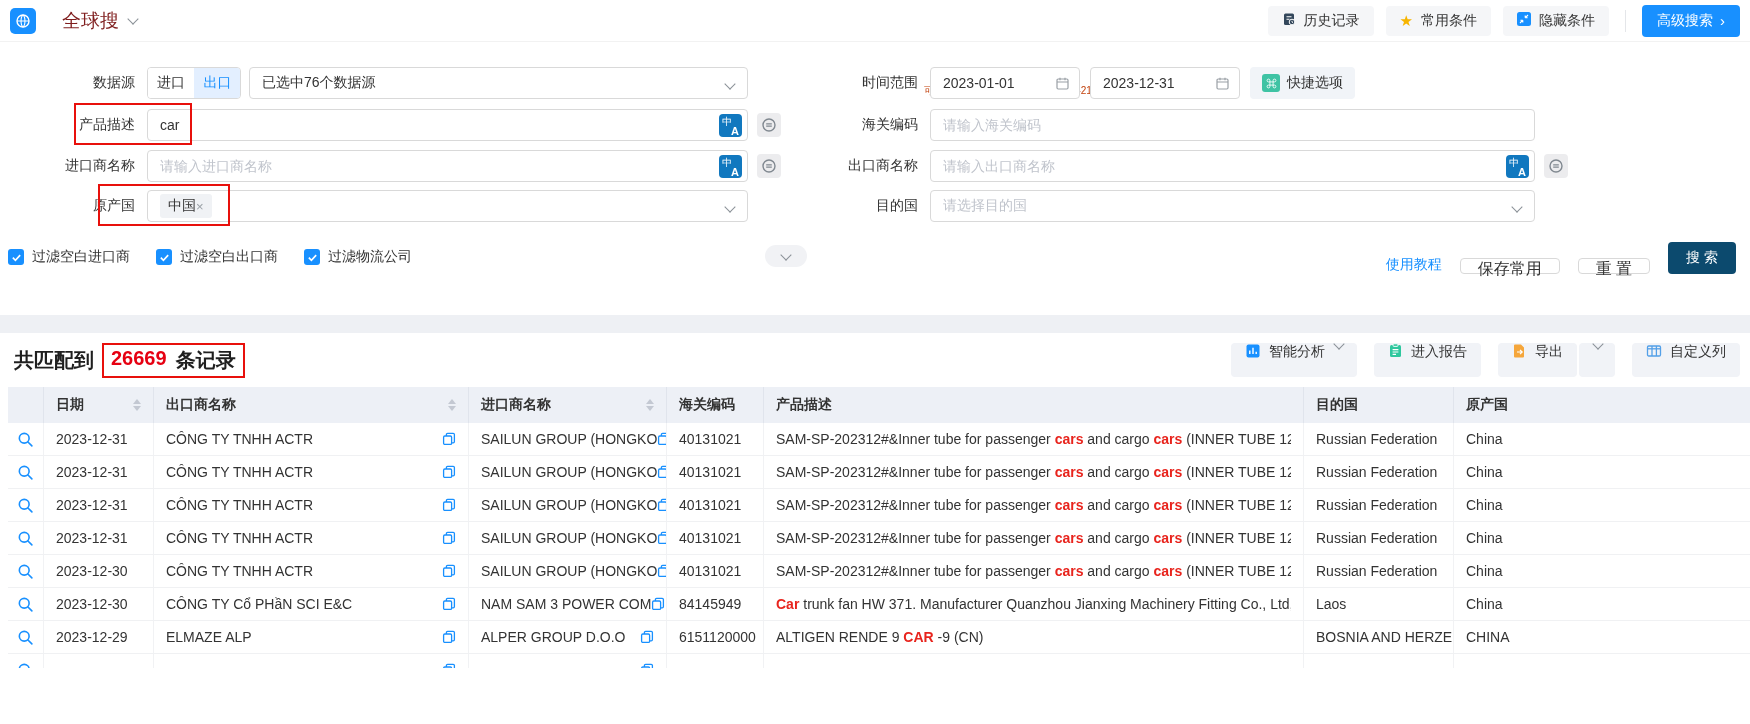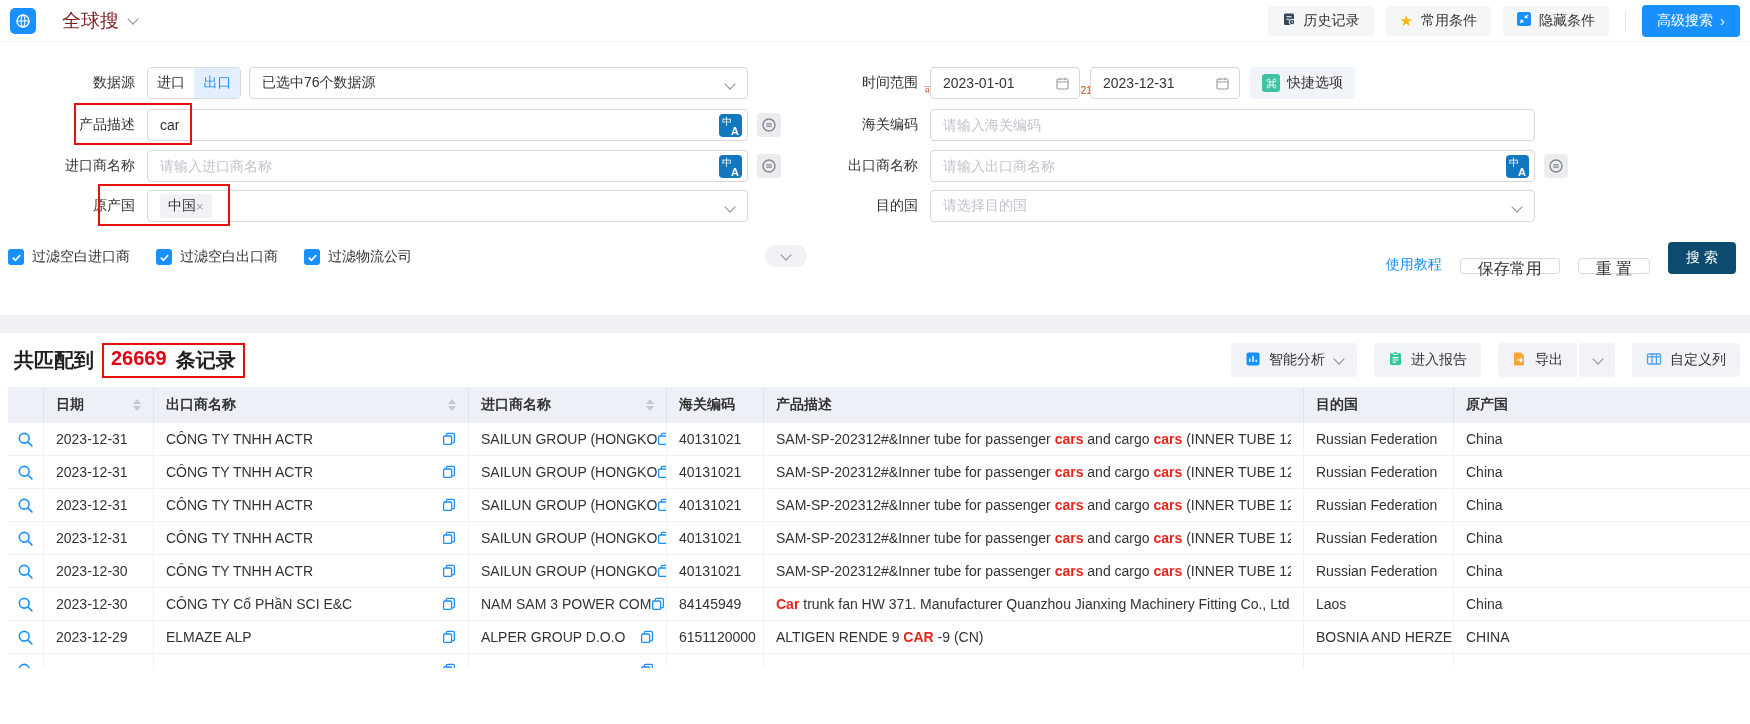--- a/index.html
+++ b/index.html
@@ -92,21 +92,21 @@
 
   .page-gap { position:absolute; top:315px; left:0; right:0; height:18px; background:#eef0f4; }
 
   
   .results { position:absolute; top:333px; left:0; right:0; bottom:0; background:#fff; }
   .res-head { position:absolute; top:10px; left:14px; height:34px; display:flex; align-items:center; gap:8px;
     font-size:20px; font-weight:bold; color:#1f1f1f; }
   .count-box { border:2px solid #e8100c; display:flex; gap:9px; padding:2px 7px; }
   .count { color:#e60012; }
   .res-actions { position:absolute; top:10px; right:10px; height:34px; display:flex; align-items:center; gap:17px; }
-  .pill { height:34px; border:none; background:#f1f3f7; border-radius:4px; display:flex; align-items:center;
+  .pill { height:34px; border:none; background:#f1f3f7; border-radius:4px; display:flex; align-items:flex-start;
     gap:8px; padding:0 14px; font-size:14px; color:#333; cursor:pointer; font-family:inherit; }
   .pill .chev { margin-top:-3px; margin-left:2px; }
   .split { display:flex; gap:2px; }
   .split .pill-chev { width:36px; padding:0; justify-content:center; }
 
   
   .table-wrap { position:absolute; top:54px; left:8px; right:0; height:281px; overflow:hidden; }
   .t-head { display:flex; height:36px; background:#edf0f6; }
   .th { display:flex; align-items:center; padding:0 12px; border-right:1px solid #e0e4ec;
     font-weight:bold; font-size:14px; color:#333; }

